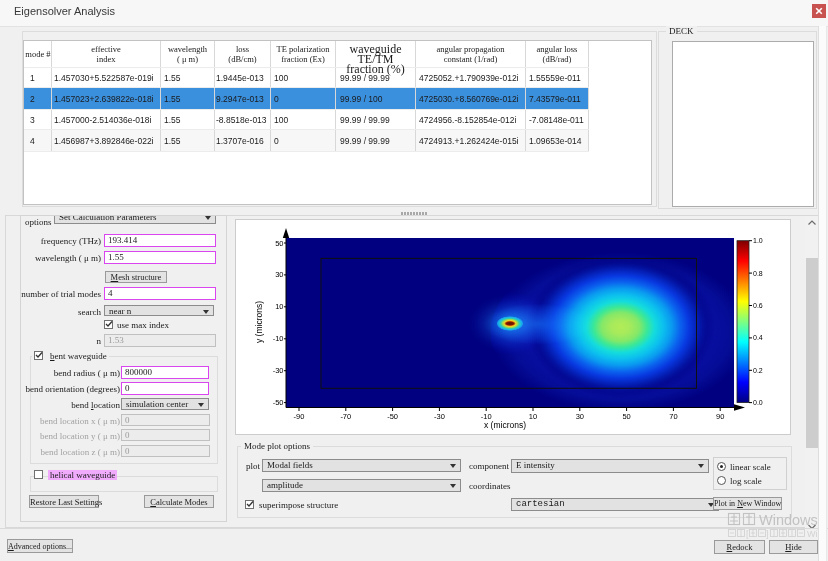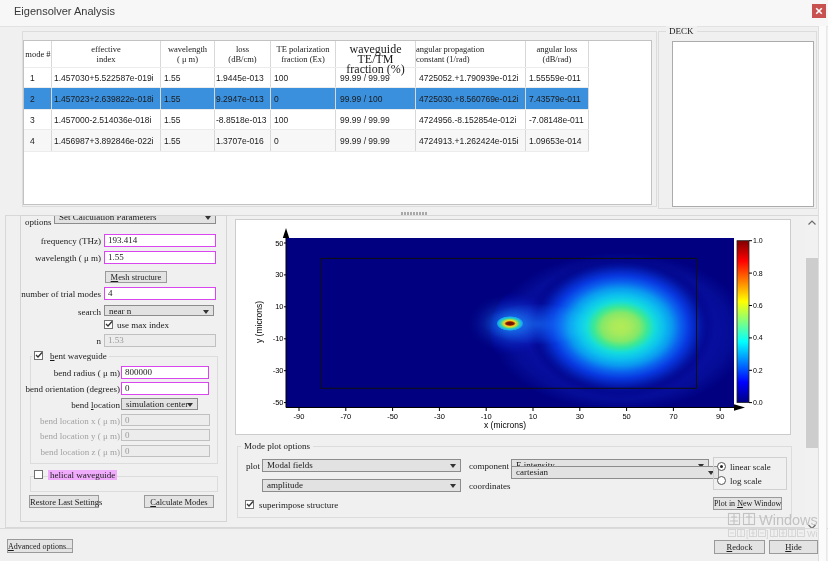--- a/index.html
+++ b/index.html
@@ -57,21 +57,21 @@
     <div class="abs" style="left:0;top:68px;width:565px;height:1px;background:#ececec;"></div>
     <div class="abs" style="left:0;top:88px;width:565px;height:1px;background:#ececec;"></div>
     <div class="abs" style="left:0;top:110px;width:565px;height:1px;background:#ececec;"></div>
 
     <div class="abs" style="font-family:'Liberation Serif',serif;font-size:8.5px;line-height:10px;top:8px;left:0;width:28px;text-align:center;">mode #</div>
     <div class="abs" style="font-family:'Liberation Serif',serif;font-size:8.5px;line-height:10px;top:3px;left:28px;width:108px;text-align:center;">effective<br>index</div>
     <div class="abs" style="font-family:'Liberation Serif',serif;font-size:8.5px;line-height:10px;top:3px;left:137px;width:53px;text-align:center;">wavelength<br>( μ m)</div>
     <div class="abs" style="font-family:'Liberation Serif',serif;font-size:8.5px;line-height:10px;top:3px;left:191px;width:55px;text-align:center;">loss<br>(dB/cm)</div>
     <div class="abs" style="font-family:'Liberation Serif',serif;font-size:8.5px;line-height:10px;top:3px;left:247px;width:64px;text-align:center;">TE polarization<br>fraction (Ex)</div>
     <div class="abs" style="font-family:'Liberation Serif',serif;font-size:12px;line-height:10px;top:3px;left:312px;width:79px;text-align:center;">waveguide TE/TM<br>fraction (%)</div>
-    <div class="abs" style="font-family:'Liberation Serif',serif;font-size:8.5px;line-height:10px;top:3px;left:392px;width:109px;text-align:left;">angular propagation<br>constant (1/rad)</div>
+    <div class="abs" style="font-family:'Liberation Serif',serif;font-size:8.5px;line-height:10px;top:3px;left:392px;width:109px;text-align:center;">angular propagation<br>constant (1/rad)</div>
     <div class="abs" style="font-family:'Liberation Serif',serif;font-size:8.5px;line-height:10px;top:3px;left:502px;width:62px;text-align:center;">angular loss<br>(dB/rad)</div>
 
     <div class="abs" style="left:6px;top:32px;">1</div>
     <div class="abs" style="left:30px;top:32px;">1.457030+5.522587e-019i</div>
     <div class="abs" style="left:140px;top:32px;">1.55</div>
     <div class="abs" style="left:192px;top:32px;">1.9445e-013</div>
     <div class="abs" style="left:250px;top:32px;">100</div>
     <div class="abs" style="left:316px;top:32px;">99.99 / 99.99</div>
     <div class="abs" style="left:395px;top:32px;">4725052.+1.790939e-012i</div>
     <div class="abs" style="left:505px;top:32px;">1.55559e-011</div>
@@ -145,21 +145,21 @@
       </svg>
     <div class="abs lbl" style="left:28px;top:136px;background:#f0f0f0;padding:0 2px;"><u>b</u>ent waveguide</div>
 
     <div class="abs lbl" style="right:106px;top:153px;">bend radius ( μ m)</div>
     <div class="inp" style="left:101px;top:151px;width:88px;height:13px;">800000</div>
 
     <div class="abs lbl" style="right:106px;top:169px;">bend orientation (degrees)</div>
     <div class="inp" style="left:101px;top:167px;width:88px;height:13px;">0</div>
 
     <div class="abs lbl" style="right:106px;top:185px;">bend <u>l</u>ocation</div>
-    <div class="dd" style="left:101px;top:183px;width:77px;height:12px;">simulation center<span class="ar"></span></div>
+    <div class="dd" style="left:101px;top:183px;width:88px;height:12px;">simulation center<span class="ar"></span></div>
 
     <div class="abs lbl" style="right:106px;top:201px;color:#a2a2a2;">bend location x ( μ m)</div>
     <div class="inp dis" style="left:101px;top:199px;width:89px;height:12px;">0</div>
     <div class="abs lbl" style="right:106px;top:216px;color:#a2a2a2;">bend location y ( μ m)</div>
     <div class="inp dis" style="left:101px;top:214px;width:89px;height:12px;">0</div>
     <div class="abs lbl" style="right:106px;top:232px;color:#a2a2a2;">bend location z ( μ m)</div>
     <div class="inp dis" style="left:101px;top:230px;width:89px;height:12px;">0</div>
 
     <div class="grp" style="left:10px;top:261px;width:188px;height:16px;"></div>
     <div class="cb" style="left:14px;top:255px;background:#fff;"></div>
@@ -316,21 +316,21 @@
   </div>
 
   <div class="grp" style="left:237px;top:446px;width:555px;height:72px;"></div>
   <div class="grplbl" style="left:241px;top:441px;">Mode plot options</div>
   <div class="abs lbl" style="left:246px;top:461px;">plot</div>
   <div class="dd" style="left:262px;top:459px;width:199px;height:13px;">Modal fields<span class="ar"></span></div>
   <div class="abs lbl" style="left:469px;top:461px;">component</div>
   <div class="dd" style="left:511px;top:459px;width:198px;height:14px;">E intensity<span class="ar"></span></div>
   <div class="dd" style="left:262px;top:479px;width:199px;height:13px;">amplitude<span class="ar"></span></div>
   <div class="abs lbl" style="left:469px;top:481px;">coordinates</div>
-  <div class="dd" style="left:511px;top:466px;width:208px;height:13px;">cartesian<span class="ar"></span></div>
+  <div class="dd" style="left:511px;top:498px;width:208px;height:13px;font-family:Liberation Mono, monospace;">cartesian<span class="ar"></span></div>
 
   <div class="abs" style="left:713px;top:457px;width:74px;height:33px;border:1px solid #d0d0d0;box-sizing:border-box;"></div>
   <div class="abs" style="left:717px;top:462px;width:9px;height:9px;border:1px solid #555;border-radius:50%;background:#fff;box-sizing:border-box;"></div>
   <div class="abs" style="left:720px;top:465px;width:3px;height:3px;border-radius:50%;background:#222;"></div>
   <div class="abs lbl" style="left:730px;top:462px;">linear scale</div>
   <div class="abs" style="left:717px;top:476px;width:9px;height:9px;border:1px solid #555;border-radius:50%;background:#fff;box-sizing:border-box;"></div>
   <div class="abs lbl" style="left:730px;top:476px;">log scale</div>
 
   <div class="cb" style="left:245px;top:500px;"></div>
   <svg class="abs" style="left:245px;top:499px;" width="11" height="11">

